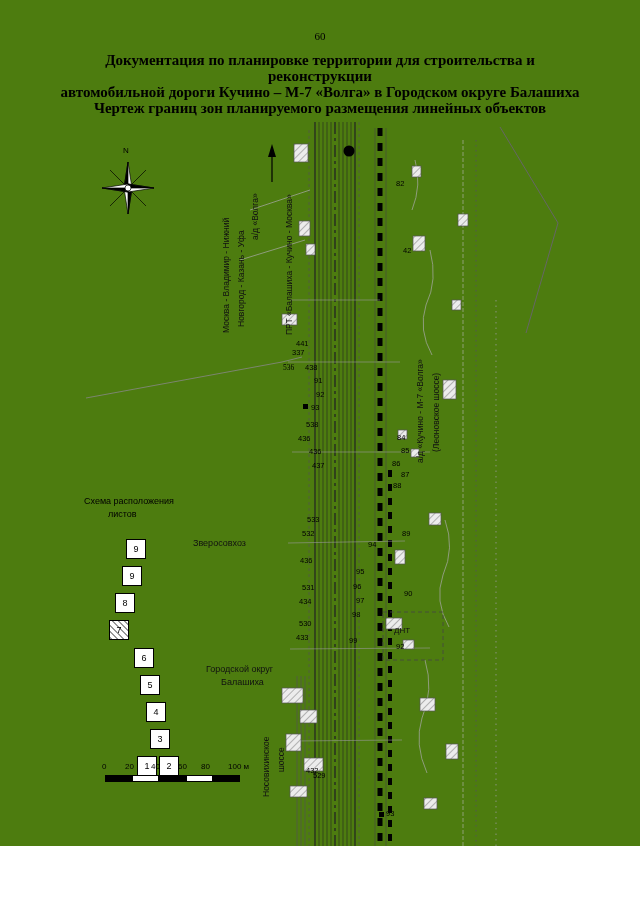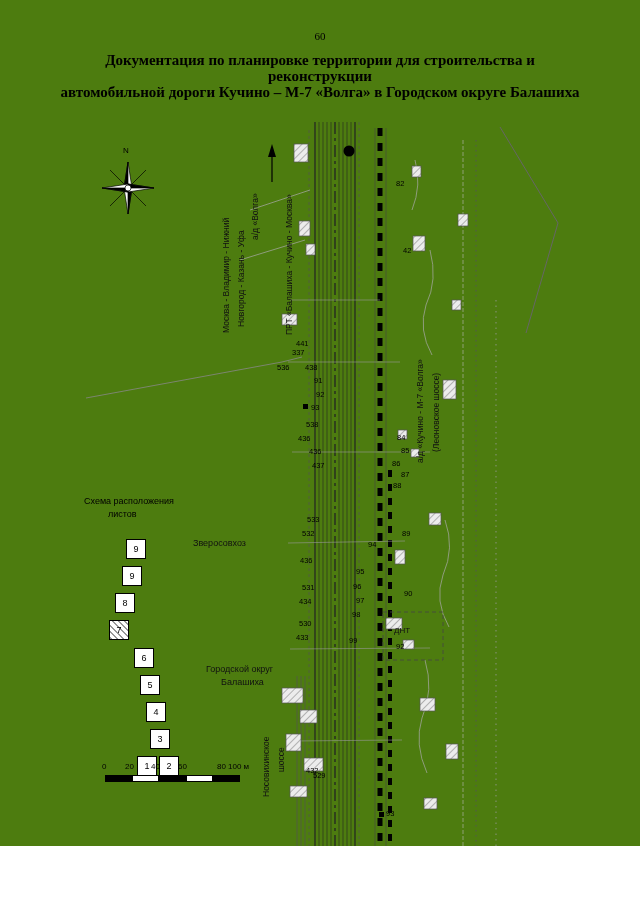--- a/index.html
+++ b/index.html
@@ -135,20 +135,21 @@
       <polygon points="102,188 128,188 128,192" fill="#000"></polygon>
       <circle cx="128" cy="188" r="3" fill="#fff"></circle>
     </g>
   </svg>
 
   <div class="page-number">60</div>
 
   <div class="title">
     <div>Документация по планировке территории для строительства и реконструкции</div>
     <div>автомобильной дороги Кучино – М-7 «Волга» в Городском округе Балашиха</div>
+    <div>Чертеж границ зон планируемого размещения линейных объектов</div>
   </div>
 
   <div class="north-letter">N</div>
   <div class="sheet-title1">Схема расположения</div>
   <div class="sheet-title2">листов</div>
 
   <div id="overlay">
       <div class="rot-label" style="left: 250px; top: 240px;">а/д «Волга»</div>
       <div class="rot-label" style="left: 221px; top: 333px;">Москва - Владимир - Нижний</div>
       <div class="rot-label" style="left: 236px; top: 327px;">Новгород - Казань - Уфа</div>
@@ -158,21 +159,21 @@
       <div class="rot-label" style="left: 261px; top: 797px;">Носовихинское</div>
       <div class="rot-label" style="left: 276px; top: 772px;">шоссе</div>
       <div class="flat-label" style="left: 193px; top: 538px; font-size: 9px;">Зверосовхоз</div>
       <div class="flat-label" style="left: 206px; top: 664px; font-size: 9px;">Городской округ</div>
       <div class="flat-label" style="left: 221px; top: 677px; font-size: 9px;">Балашиха</div>
       <div class="flat-label" style="left: 394px; top: 626px; font-size: 8px;">ДНТ</div>
       <div class="map-num" style="left: 396px; top: 180px;">82</div>
       <div class="map-num" style="left: 403px; top: 247px;">42</div>
       <div class="map-num" style="left: 296px; top: 334px; margin-top: 6px;">441</div>
       <div class="map-num" style="left: 292px; top: 349px;">337</div>
-      <div class="map-num" style="left: 277px; top: 364px;">536</div>
+      <div class="map-num" style="left: 283px; top: 364px; font-family: Liberation Serif, serif;">536</div>
       <div class="map-num" style="left: 305px; top: 364px;">438</div>
       <div class="map-num" style="left: 314px; top: 377px;">91</div>
       <div class="map-num" style="left: 316px; top: 391px;">92</div>
       <div class="map-num" style="left: 311px; top: 404px;">93</div>
       <div class="map-num" style="left: 306px; top: 421px;">538</div>
       <div class="map-num" style="left: 298px; top: 435px;">436</div>
       <div class="map-num" style="left: 309px; top: 448px;">436</div>
       <div class="map-num" style="left: 312px; top: 462px;">437</div>
       <div class="map-num" style="left: 397px; top: 434px;">84</div>
       <div class="map-num" style="left: 401px; top: 447px;">85</div>
@@ -205,21 +206,21 @@
       <div class="sheet-cell" style="left: 134px; top: 648px;">6</div>
       <div class="sheet-cell" style="left: 140px; top: 675px;">5</div>
       <div class="sheet-cell" style="left: 146px; top: 702px;">4</div>
       <div class="sheet-cell" style="left: 150px; top: 729px;">3</div>
       <div class="sheet-cell" style="left: 137px; top: 756px;">1</div>
       <div class="sheet-cell" style="left: 159px; top: 756px;">2</div>
       <div class="scale-label" style="left: 102px; top: 762px;">0</div>
       <div class="scale-label" style="left: 125px; top: 762px;">20</div>
       <div class="scale-label" style="left: 151px; top: 762px;">40</div>
       <div class="scale-label" style="left: 178px; top: 762px;">60</div>
-      <div class="scale-label" style="left: 217px; top: 762px;">80</div>
+      <div class="scale-label" style="left: 201px; top: 762px;">80</div>
       <div class="scale-label" style="left: 228px; top: 762px;">100 м</div>
       <div class="scale-seg" style="left: 105px; top: 775px; width: 27px; background: rgb(0, 0, 0);"></div>
       <div class="scale-seg" style="left: 132px; top: 775px; width: 27px; background: rgb(255, 255, 255);"></div>
       <div class="scale-seg" style="left: 159px; top: 775px; width: 27px; background: rgb(0, 0, 0);"></div>
       <div class="scale-seg" style="left: 186px; top: 775px; width: 27px; background: rgb(255, 255, 255);"></div>
       <div class="scale-seg" style="left: 213px; top: 775px; width: 27px; background: rgb(0, 0, 0);"></div>
     </div>
 </div>
 
 </body></html>

